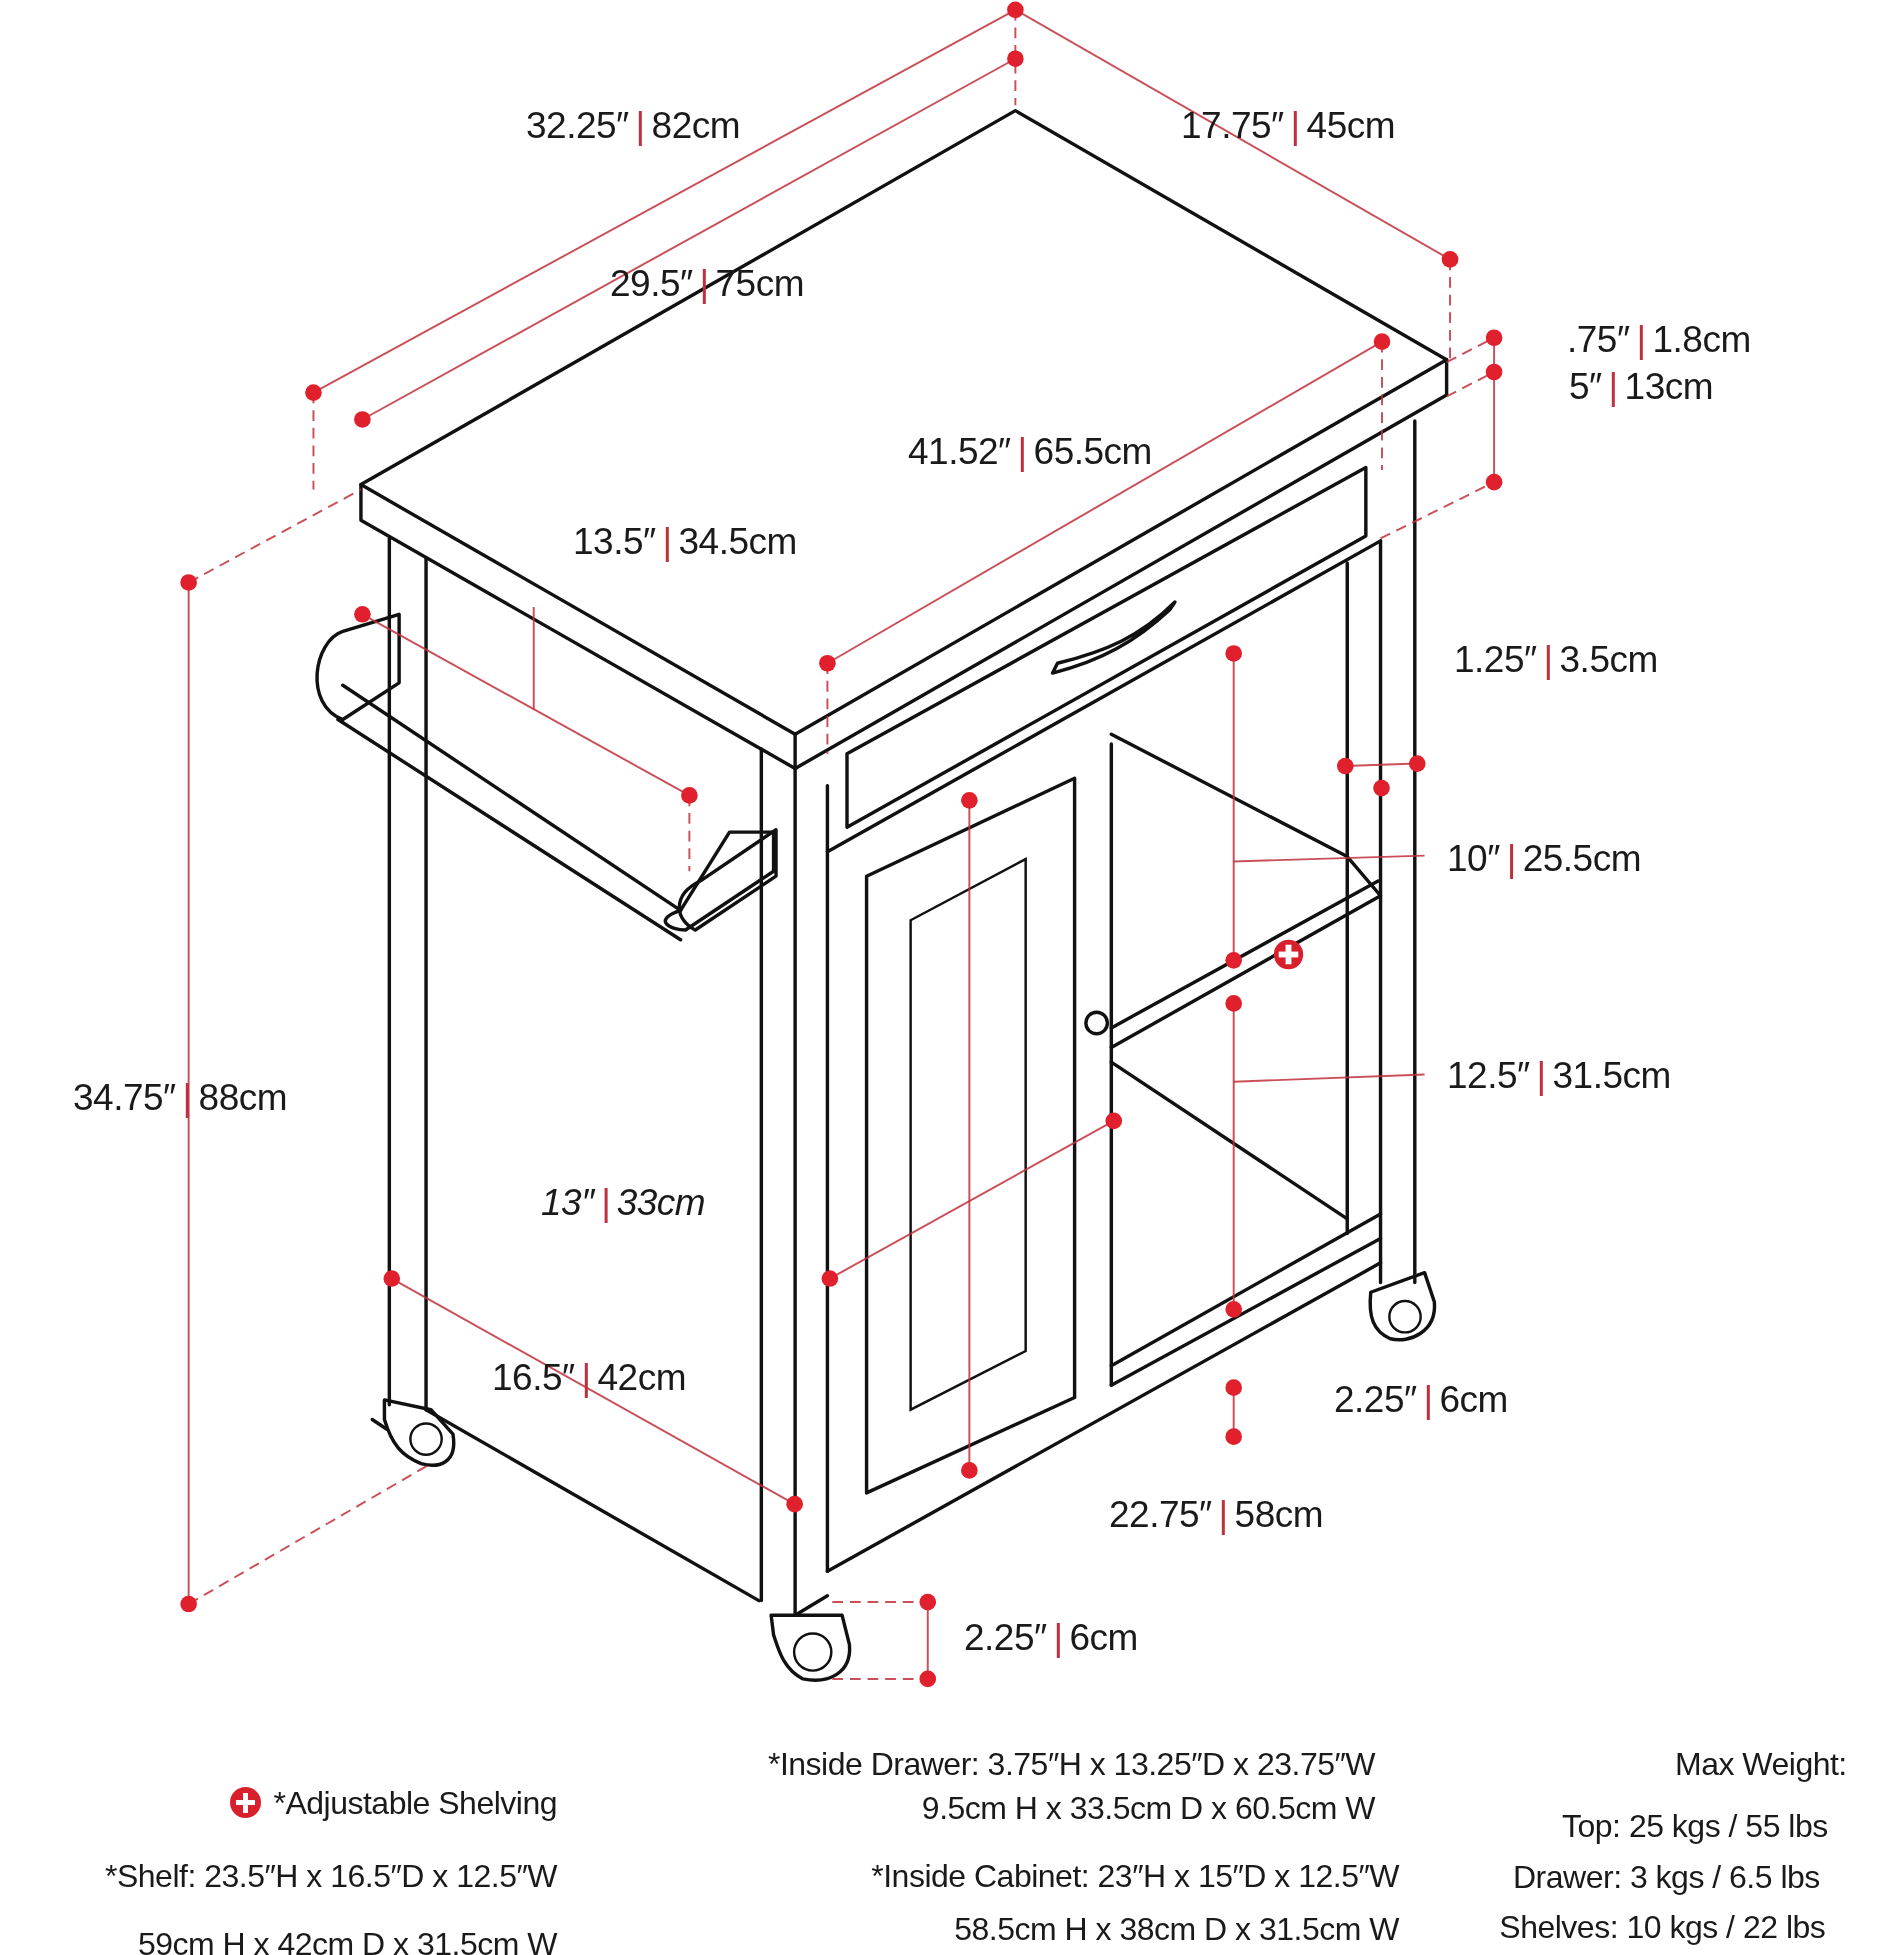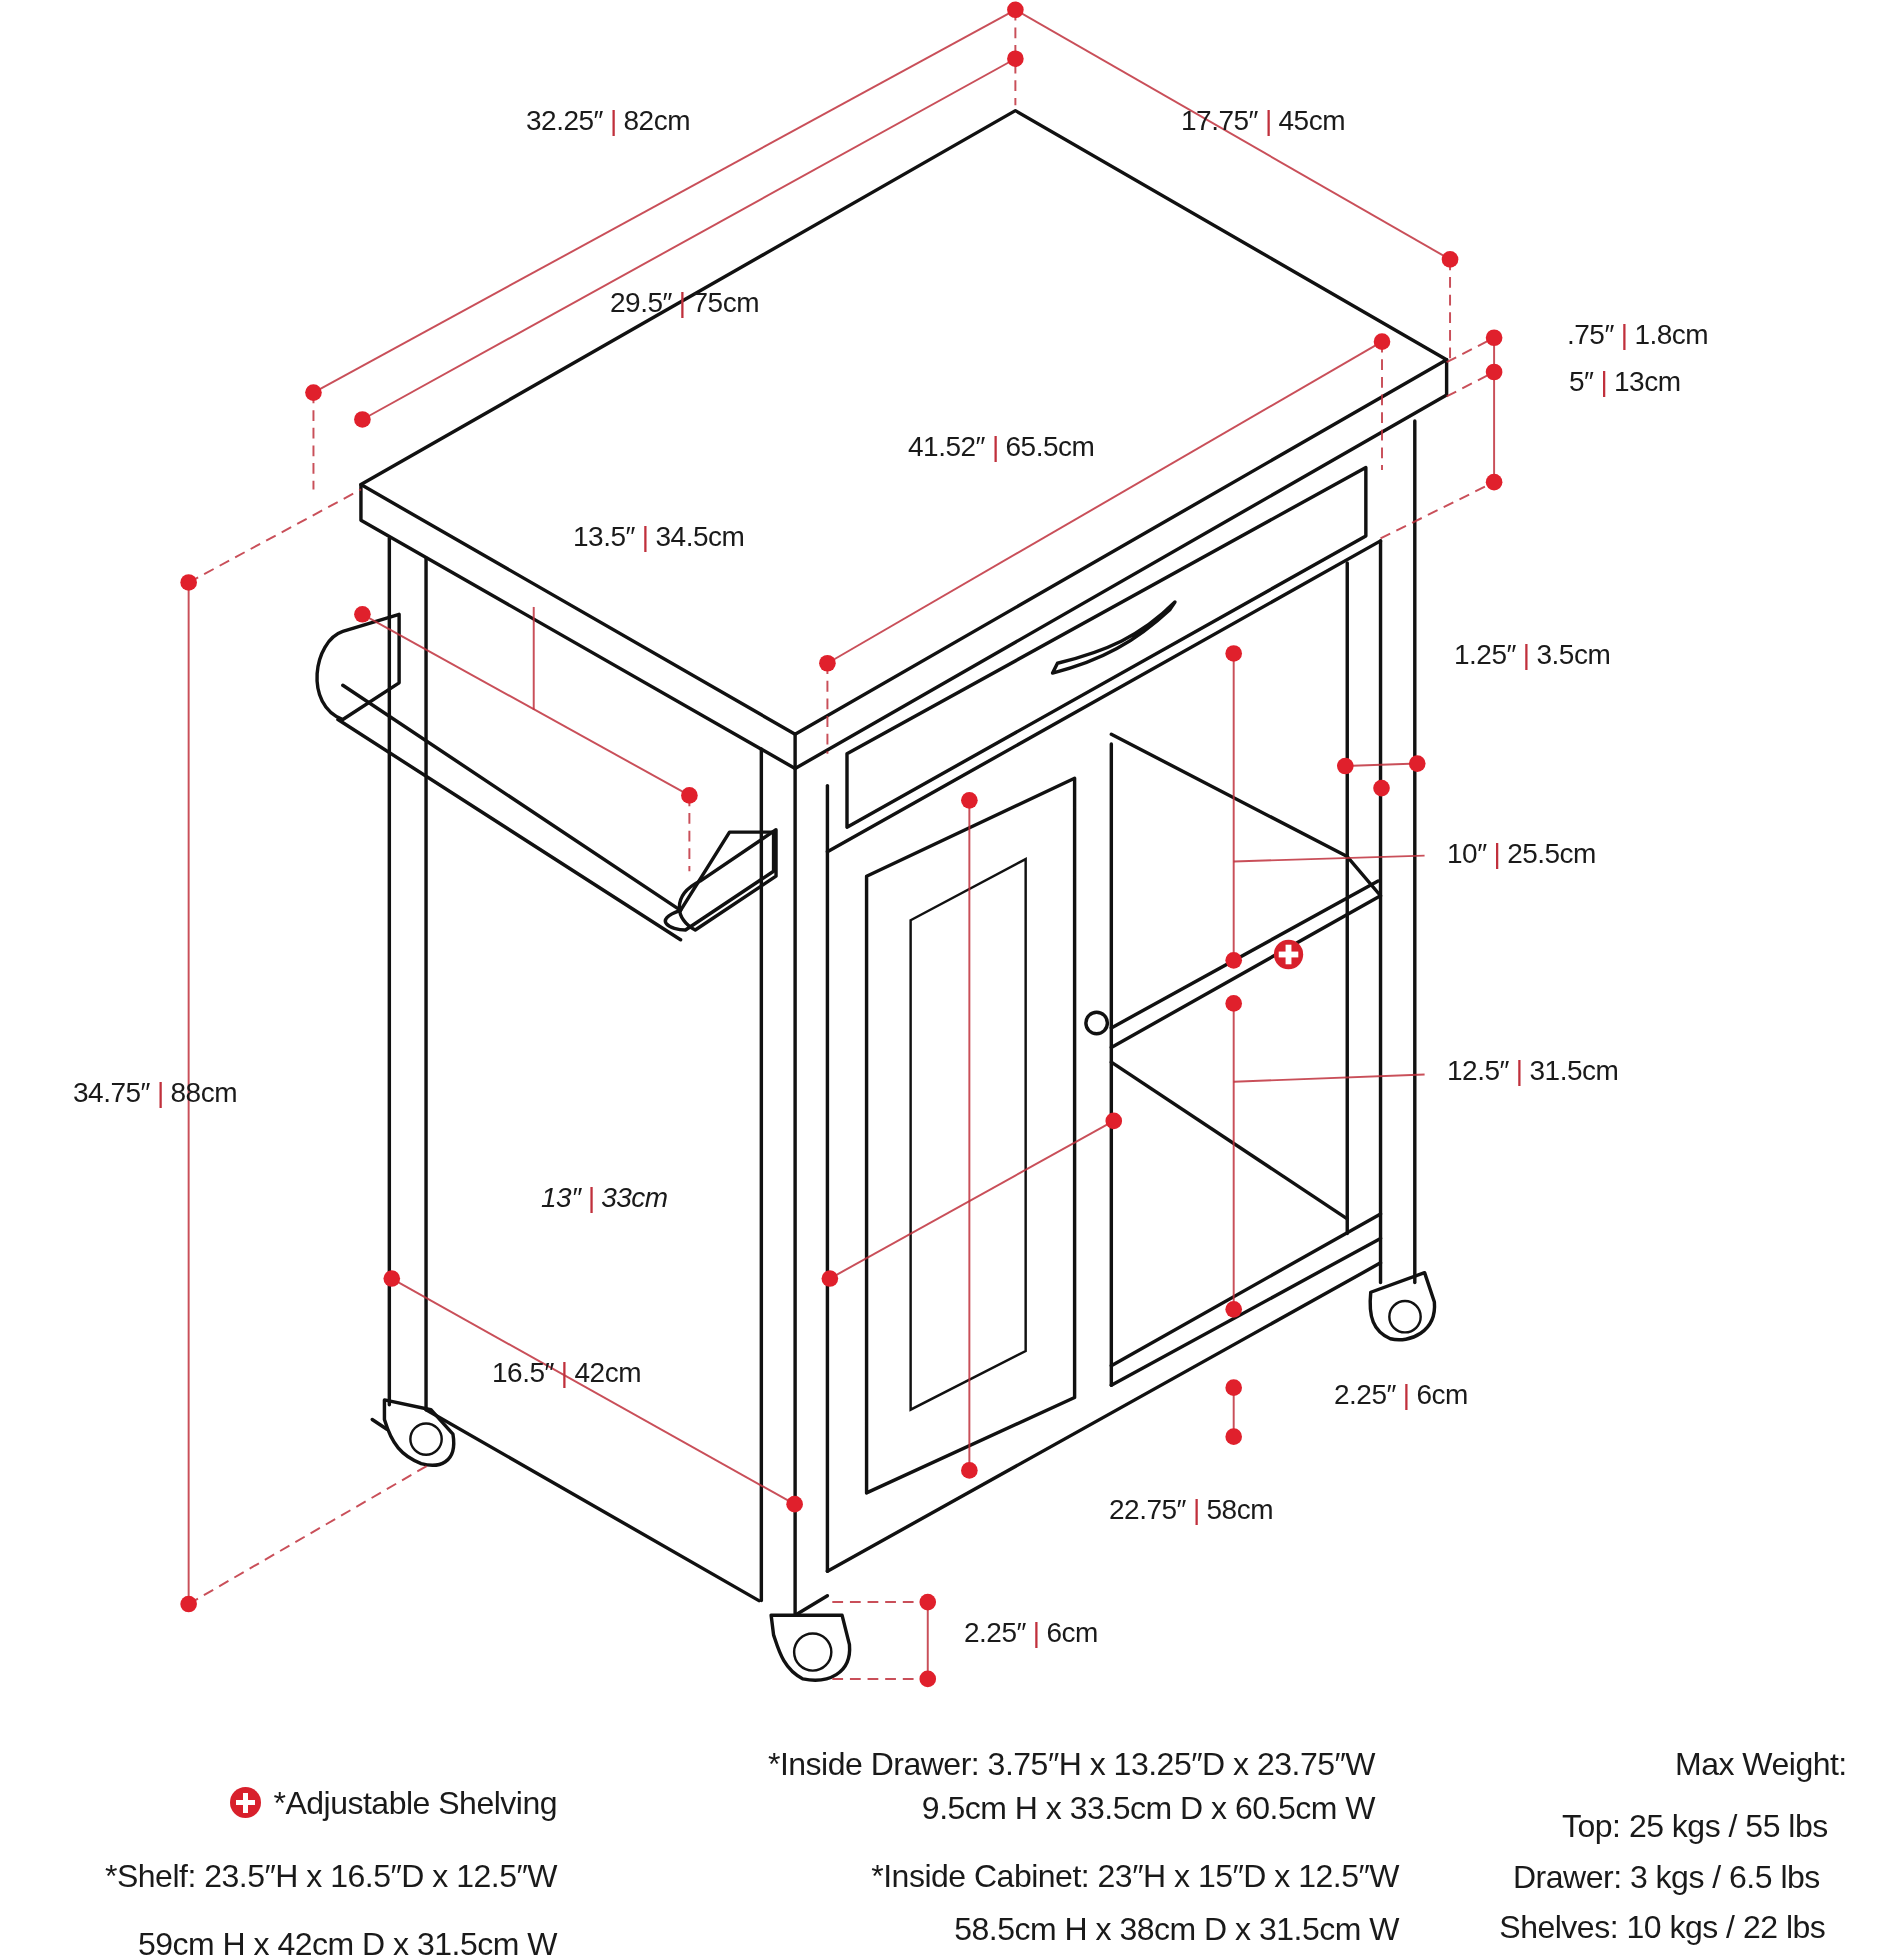--- a/index.html
+++ b/index.html
@@ -4,21 +4,21 @@
 <style>
   html, body { margin: 0; padding: 0; background: #ffffff; }
   body { width: 1880px; height: 1955px; position: relative; overflow: hidden;
          font-family: "Liberation Sans", "DejaVu Sans", sans-serif; color: #1a1a1a; }
   svg#drawing { position: absolute; left: 0; top: 0; }
   .line { stroke: #111; stroke-width: 7; fill: none; stroke-linejoin: round; stroke-linecap: round; }
   .thin { stroke: #111; stroke-width: 5; fill: none; }
   .dim { stroke: #c0303c; stroke-width: 4; fill: none; opacity: .85; }
   .dash { stroke: #c0303c; stroke-width: 4; fill: none; stroke-dasharray: 22 14; opacity: .85; }
   .dot { fill: #e0202c; }
-  .lbl { position: absolute; font-size: 28px; white-space: nowrap; letter-spacing: -0.5px; line-height: 1; text-align: center; }
+  .lbl { position: absolute; font-size: 37px; white-space: nowrap; letter-spacing: -0.5px; line-height: 1; text-align: center; }
   .lbl .sep { color: #c0303c; padding: 0 6.9px; font-weight: 300; }
   .note { position: absolute; font-size: 32px; white-space: nowrap; line-height: 1; text-align: right; letter-spacing: -0.5px; }
   .plus-icon { display: inline-block; width: 31px; height: 31px; border-radius: 50%; background: #d8202c;
                position: relative; vertical-align: middle; margin-right: 12.7px; top: -2.9px; }
   .plus-icon::before, .plus-icon::after { content: ""; position: absolute; background: #fff; }
   .plus-icon::before { left: 13.2px; top: 5.9px; width: 4.9px; height: 19.6px; }
   .plus-icon::after { left: 5.9px; top: 13.2px; width: 19.6px; height: 4.9px; }
 </style>
 </head>
 <body>
@@ -171,21 +171,21 @@
   <g>
     <circle cx="2632" cy="1950" r="30" fill="#d8202c"></circle>
     <rect x="2626" y="1930" width="12" height="40" fill="#fff"></rect>
     <rect x="2612" y="1944" width="40" height="12" fill="#fff"></rect>
   </g>
 </svg>
 
 <div class="lbl" style="left:526px;top:107px;">
   <span>32.25″</span><span class="sep">|</span><span>82cm</span>
 </div>
-<div class="lbl" style="left:610px;top:265px;margin-top:24px;">
+<div class="lbl" style="left:610px;top:265px;">
   <span>29.5″</span><span class="sep">|</span><span>75cm</span>
 </div>
 <div class="lbl" style="left:1181px;top:107px;">
   <span>17.75″</span><span class="sep">|</span><span>45cm</span>
 </div>
 <div class="lbl" style="left:1567px;top:321px;">
   <span>.75″</span><span class="sep">|</span><span>1.8cm</span>
 </div>
 <div class="lbl" style="left:1569px;top:368px;">
   <span>5″</span><span class="sep">|</span><span>13cm</span>

